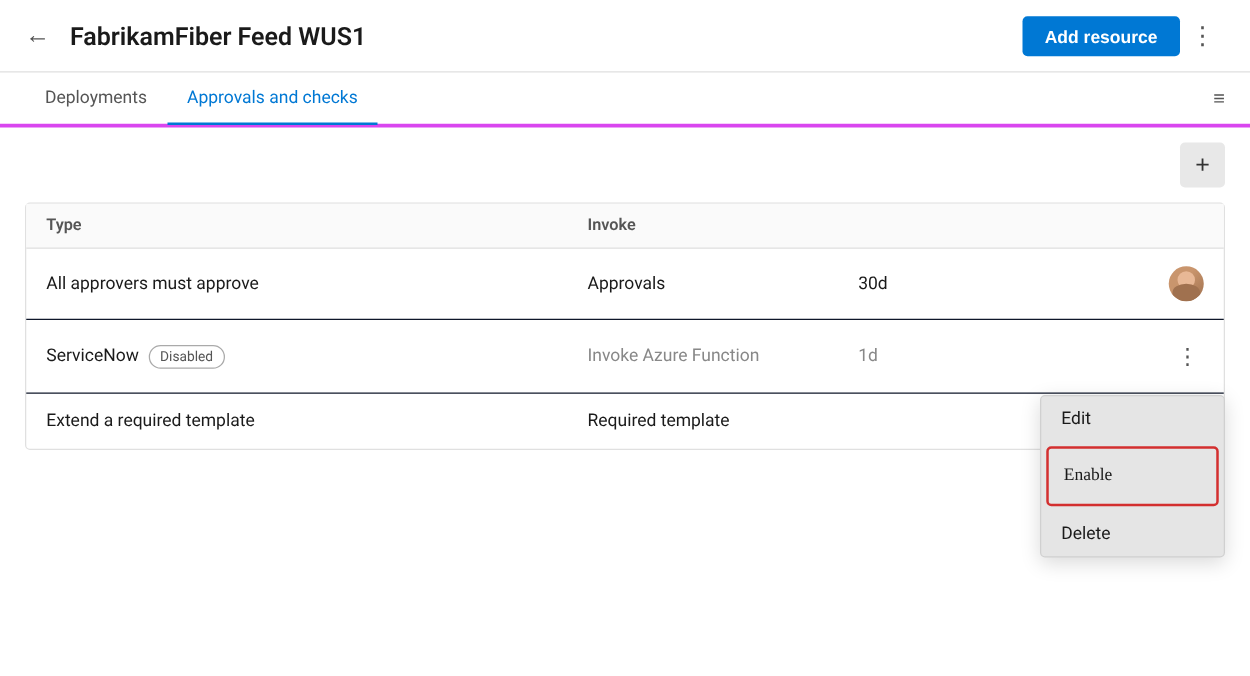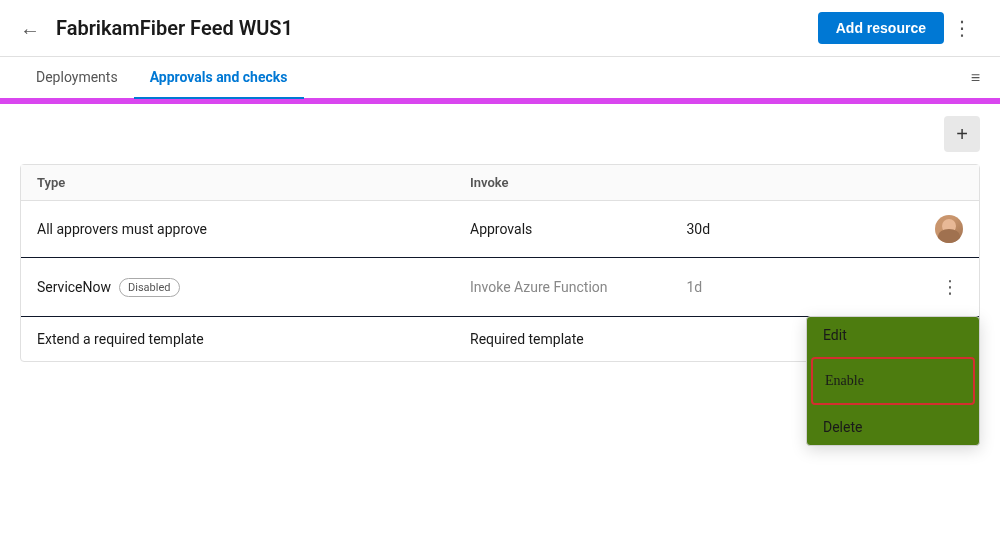--- a/index.html
+++ b/index.html
@@ -70,40 +70,40 @@
       padding: 4px 8px;
       display: flex;
       align-items: center;
     }
 
     
     .tabs {
       display: flex;
       align-items: center;
       padding: 0 20px;
-      border-bottom: 6px solid #d946ef;
+      border-bottom: 3px solid #d946ef;
       justify-content: space-between;
     }
     .tabs-left {
       display: flex;
       align-items: center;
     }
     .tab {
       padding: 12px 16px;
       font-size: 14px;
       color: #555;
       cursor: pointer;
       border-bottom: 2px solid transparent;
       margin-bottom: -1px;
       white-space: nowrap;
     }
     .tab.active {
       color: #0078d4;
       border-bottom: 2px solid #0078d4;
-      font-weight: 700;
+      font-weight: 400;
     }
     .filter-icon {
       font-size: 16px;
       color: #555;
       cursor: pointer;
     }
 
     
     .toolbar {
       display: flex;
@@ -190,25 +190,25 @@
       align-items: center;
       gap: 6px;
       justify-content: flex-end;
     }
 
     
     .context-menu {
       position: absolute;
       right: 20px;
       top: 316px;
-      background: #4d7c0f;
+      background: #e5e5e5;
       border: 1px solid #d0d0d0;
       border-radius: 4px;
       box-shadow: 0 4px 16px rgba(0,0,0,0.15);
-      width: 174px;
+      width: 148px;
       z-index: 100;
     }
     .context-menu-item {
       padding: 10px 16px;
       font-size: 14px;
       color: #1a1a1a;
       cursor: pointer;
     }
     .context-menu-item.highlighted {
       border: 2px solid #d32f2f;

